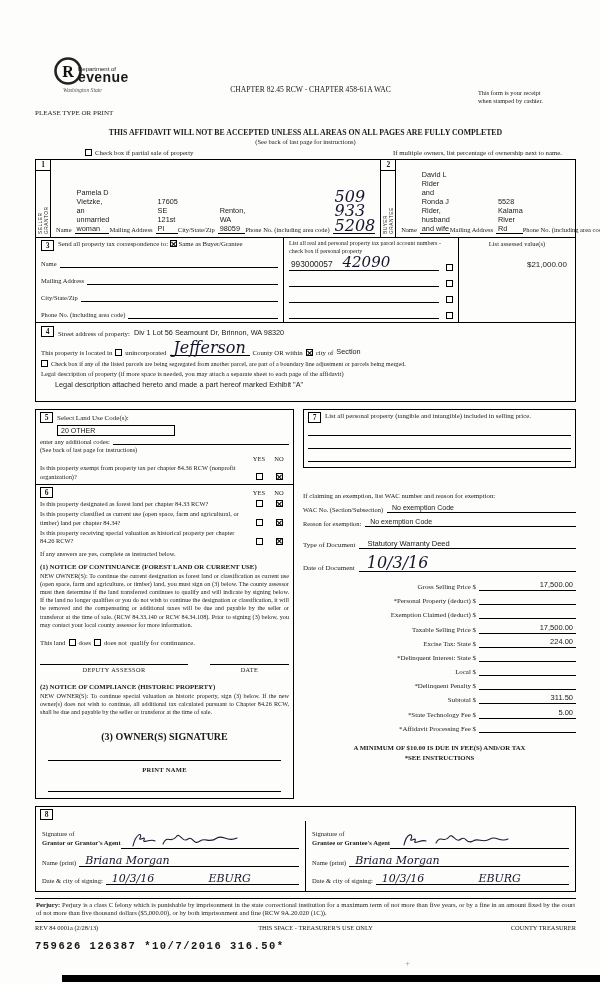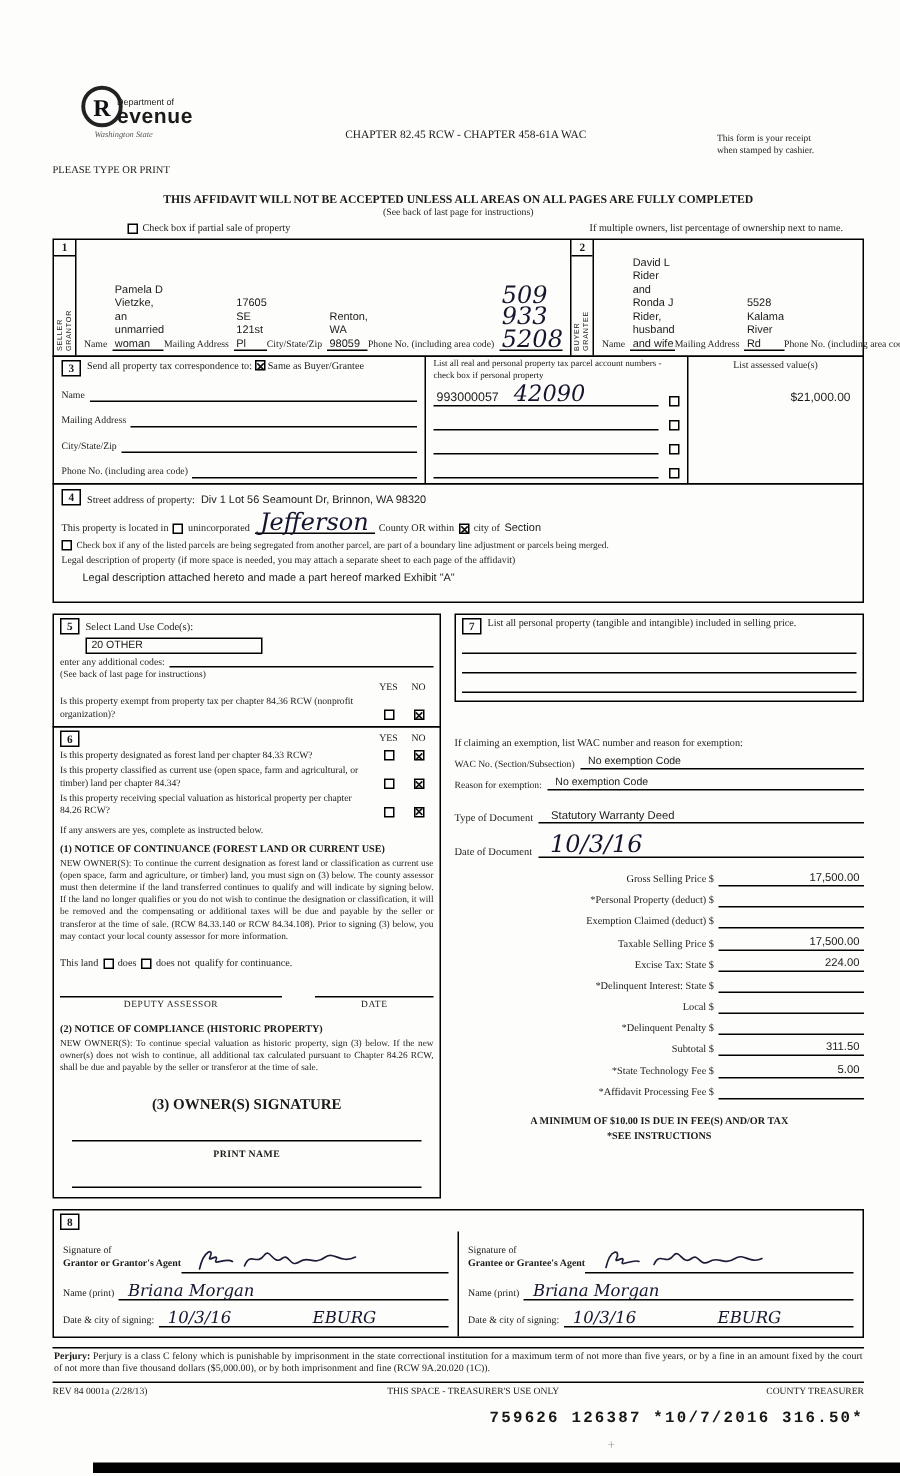--- a/index.html
+++ b/index.html
@@ -141,21 +141,21 @@
   .nrow .lbl { margin-right:3px; padding-bottom:1px; white-space:nowrap; }
   .nrow .fill { flex:1; border-bottom:1px solid #000; padding-left:6px; min-height:9px; }
   .hand-lg { font-size:11px; }
 
   
   .perjury { border-top:1px solid #000; margin-top:6px; padding:2px 1px 3px; font-size:6.6px; line-height:1.35; text-align:justify; }
   .frow { border-top:1px solid #000; display:flex; font-size:6.4px; padding-top:2px; }
   .frow .l { width:160px; }
   .frow .c { flex:1; text-align:center; }
   .frow .r { width:140px; text-align:right; }
-  .stamp { margin-top:9px; font-family:"Liberation Mono",monospace; font-weight:bold; font-size:10.5px; letter-spacing:1.5px; color:#161616;text-align:right; }
+  .stamp { margin-top:9px; font-family:"Liberation Mono",monospace; font-weight:bold; font-size:10.5px; letter-spacing:1.5px; color:#161616; }
   .bar { position:absolute; left:62px; right:0; bottom:2px; height:7px; background:#000; }
   .plusmark { position:absolute; left:405px; bottom:16px; font-size:9px; color:#999; }
 </style>
 </head>
 <body>
 
 <div class="page">
 <div class="content">
 
   <div class="hdr">

